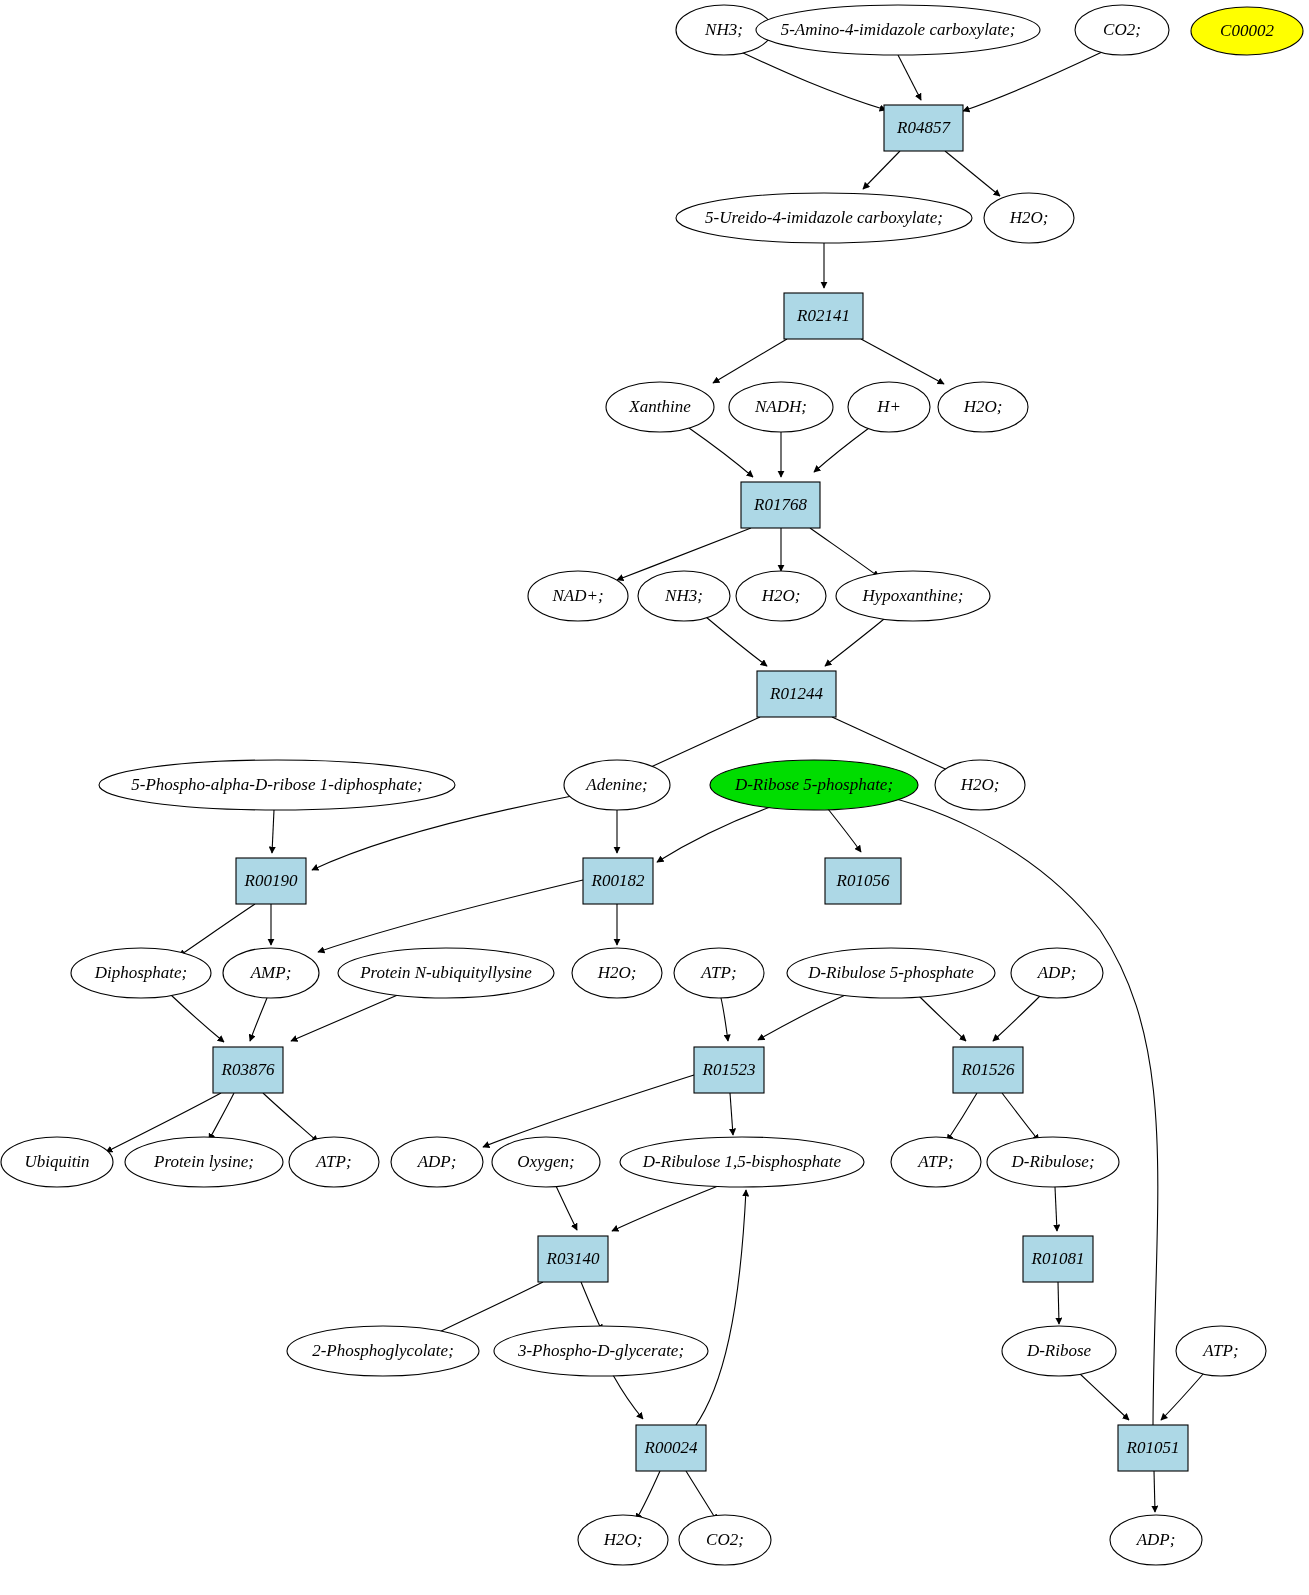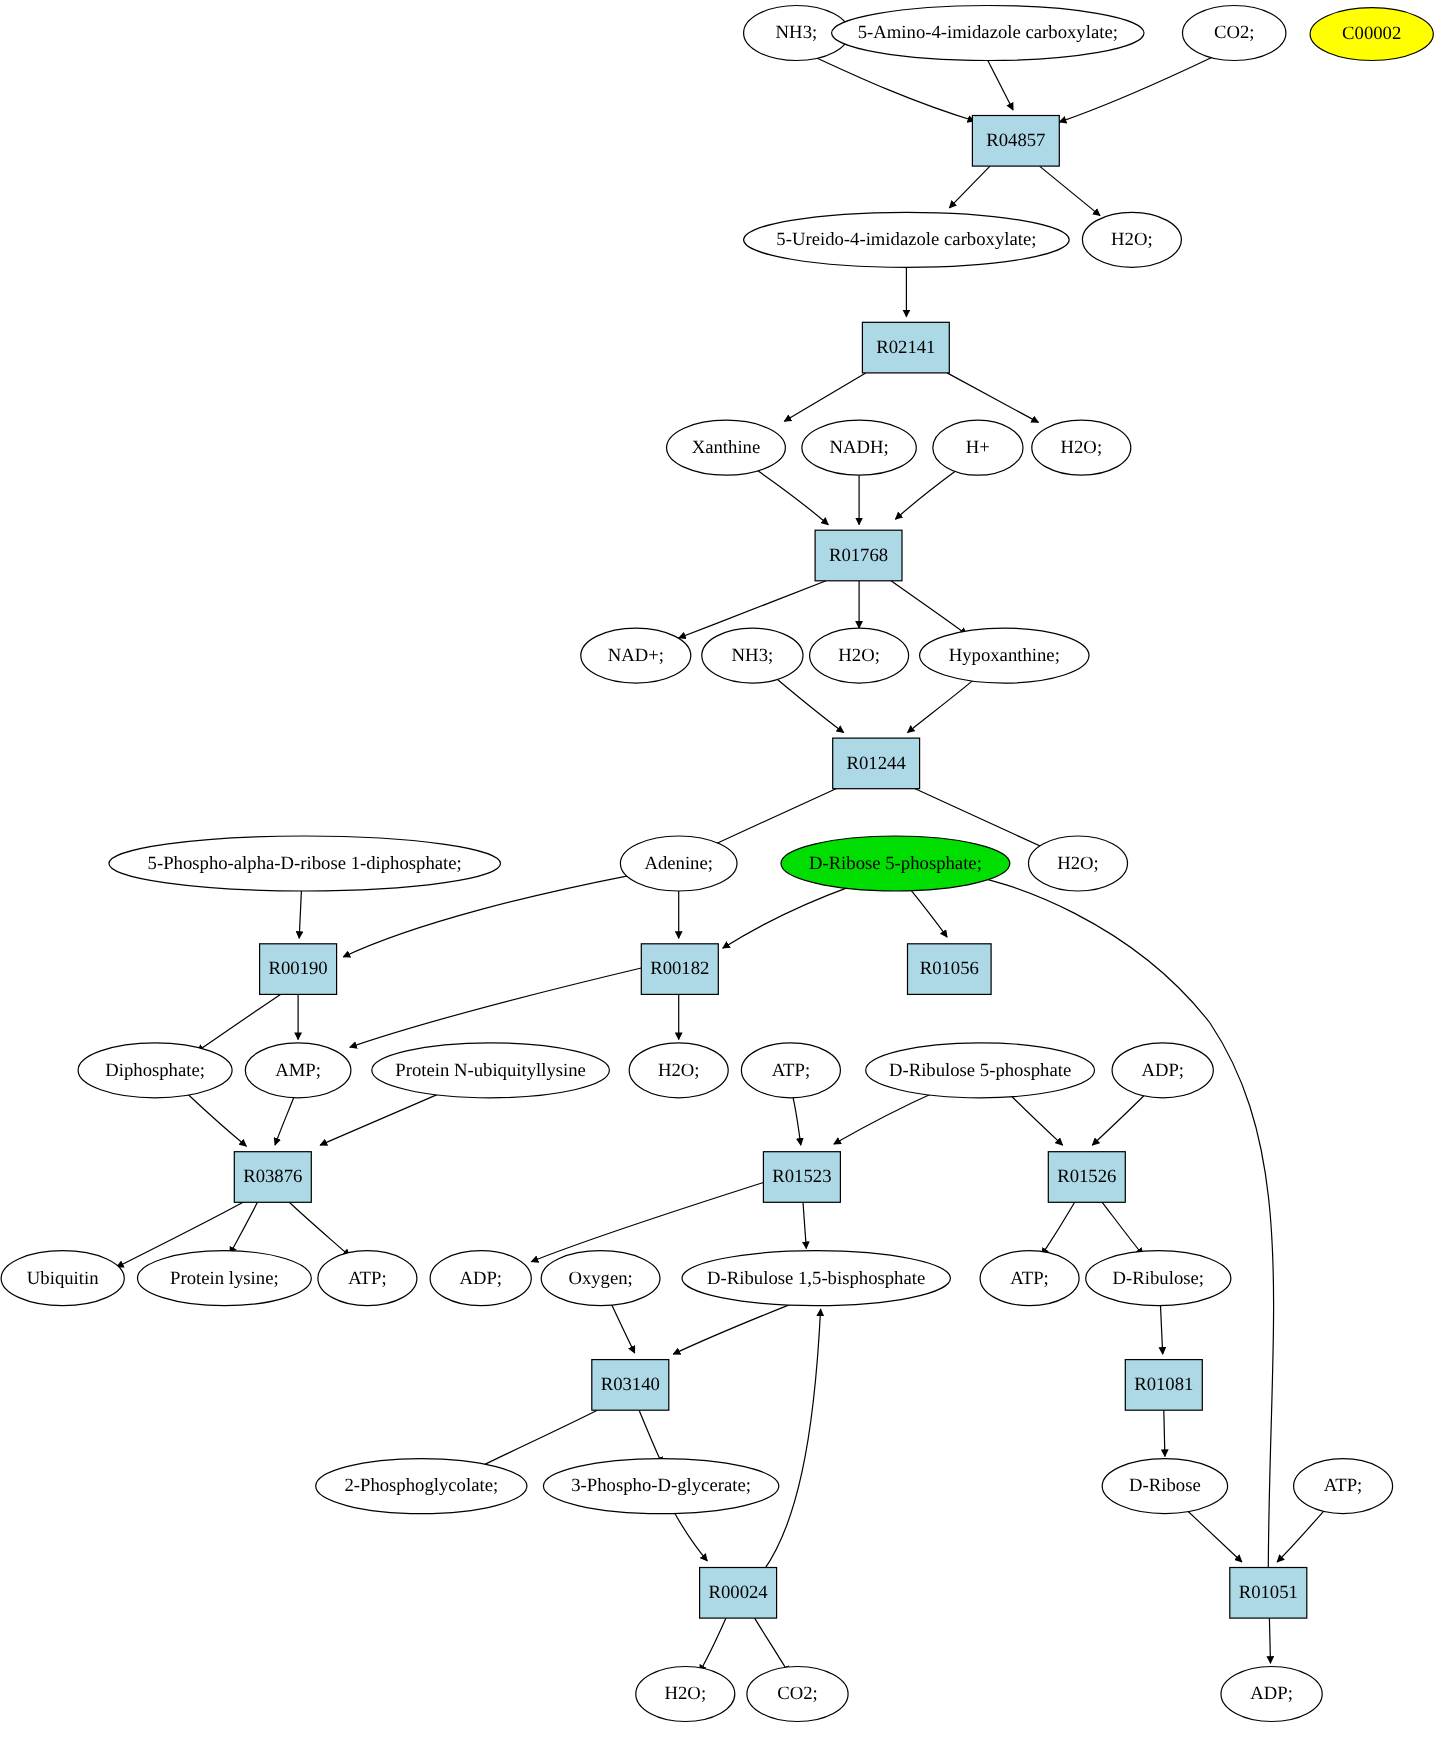--- a/index.html
+++ b/index.html
@@ -1,17 +1,17 @@
 <!DOCTYPE html>
 <html><head>
 <meta charset="utf-8">
 <style>
   html,body{margin:0;padding:0;background:#ffffff;}
   body{font-family:"Liberation Serif","DejaVu Serif",serif;}
-  #stage{position:relative;width:1309px;height:1595px;background:#fff;overflow:hidden;}
+  #stage{position:relative;width:1309px;height:1595px;background:#fff;overflow:hidden;font-style:italic;}
   svg{display:block;}
   .nodelabel{font-family:"Liberation Serif","DejaVu Serif",serif;font-size:17px;fill:#000;
              text-anchor:middle;dominant-baseline:middle;}
   .ell{fill:#ffffff;stroke:#000000;stroke-width:1.1;}
   .ell.green{fill:#00dd00;}
   .ell.yellow{fill:#ffff00;}
   .rbox{fill:#add8e6;stroke:#000000;stroke-width:1.1;}
   .edge{fill:none;stroke:#000000;stroke-width:1.1;}
   .ahead{fill:#000000;stroke:none;}
 </style>

